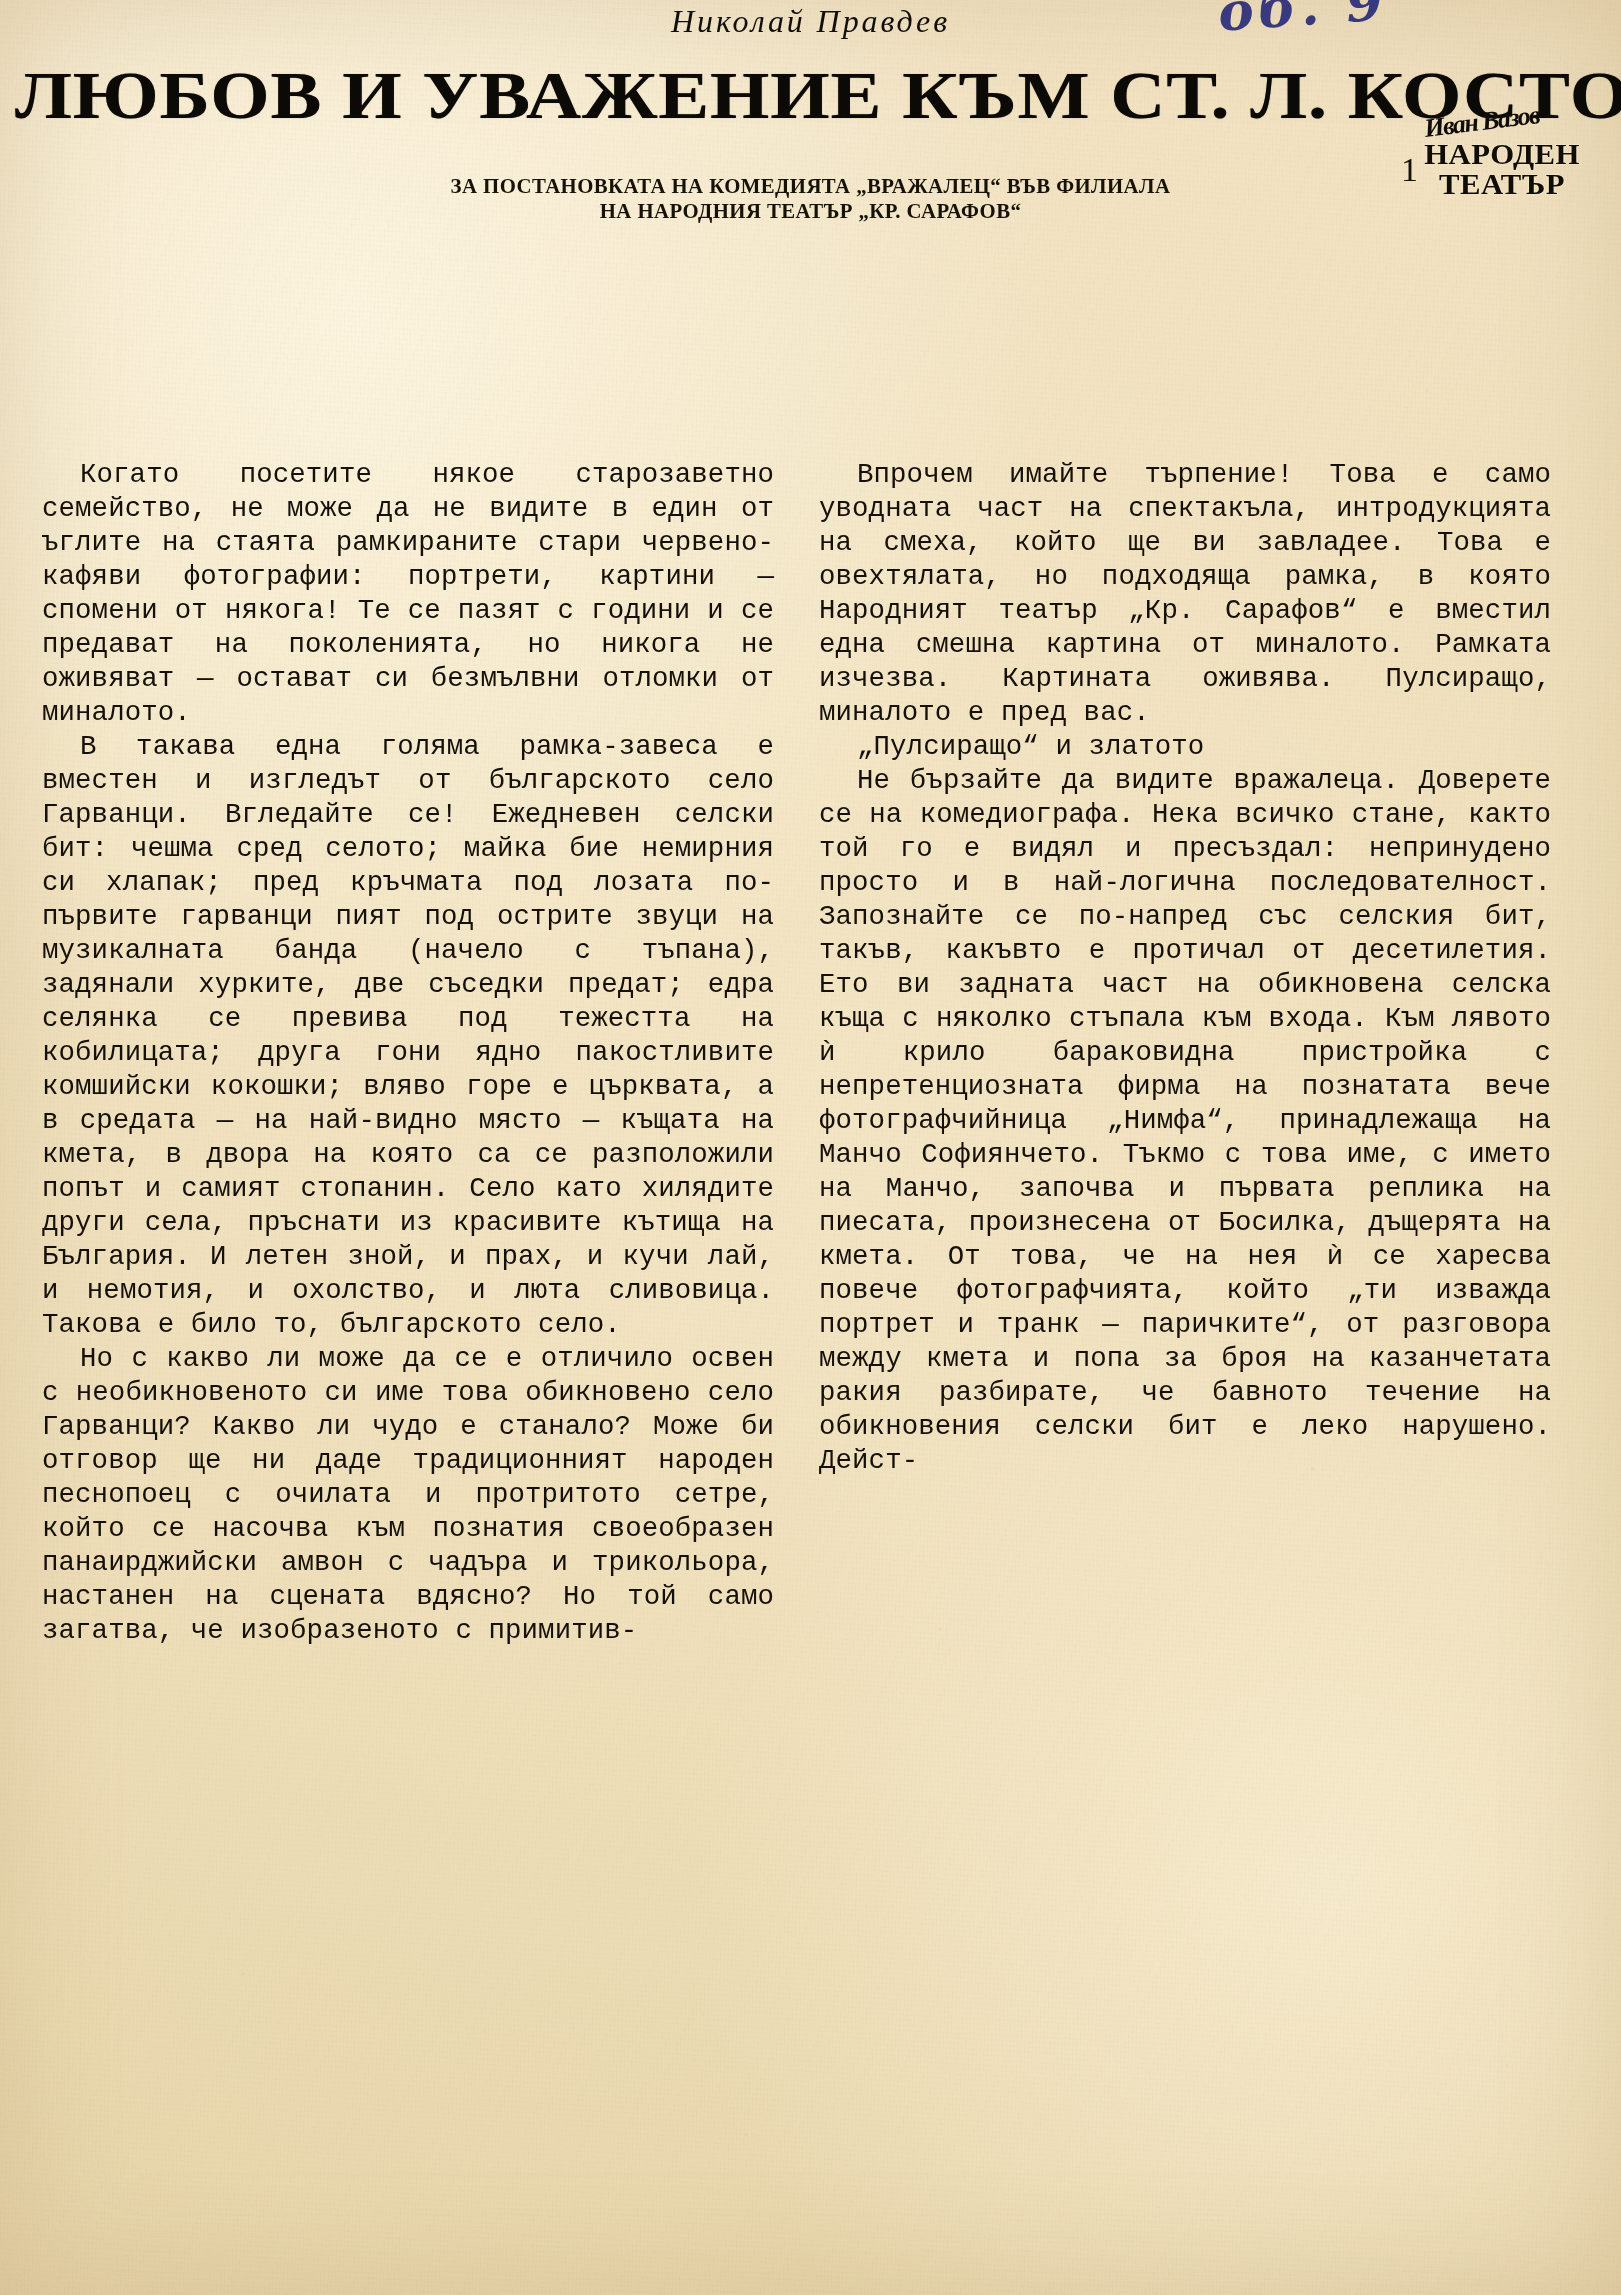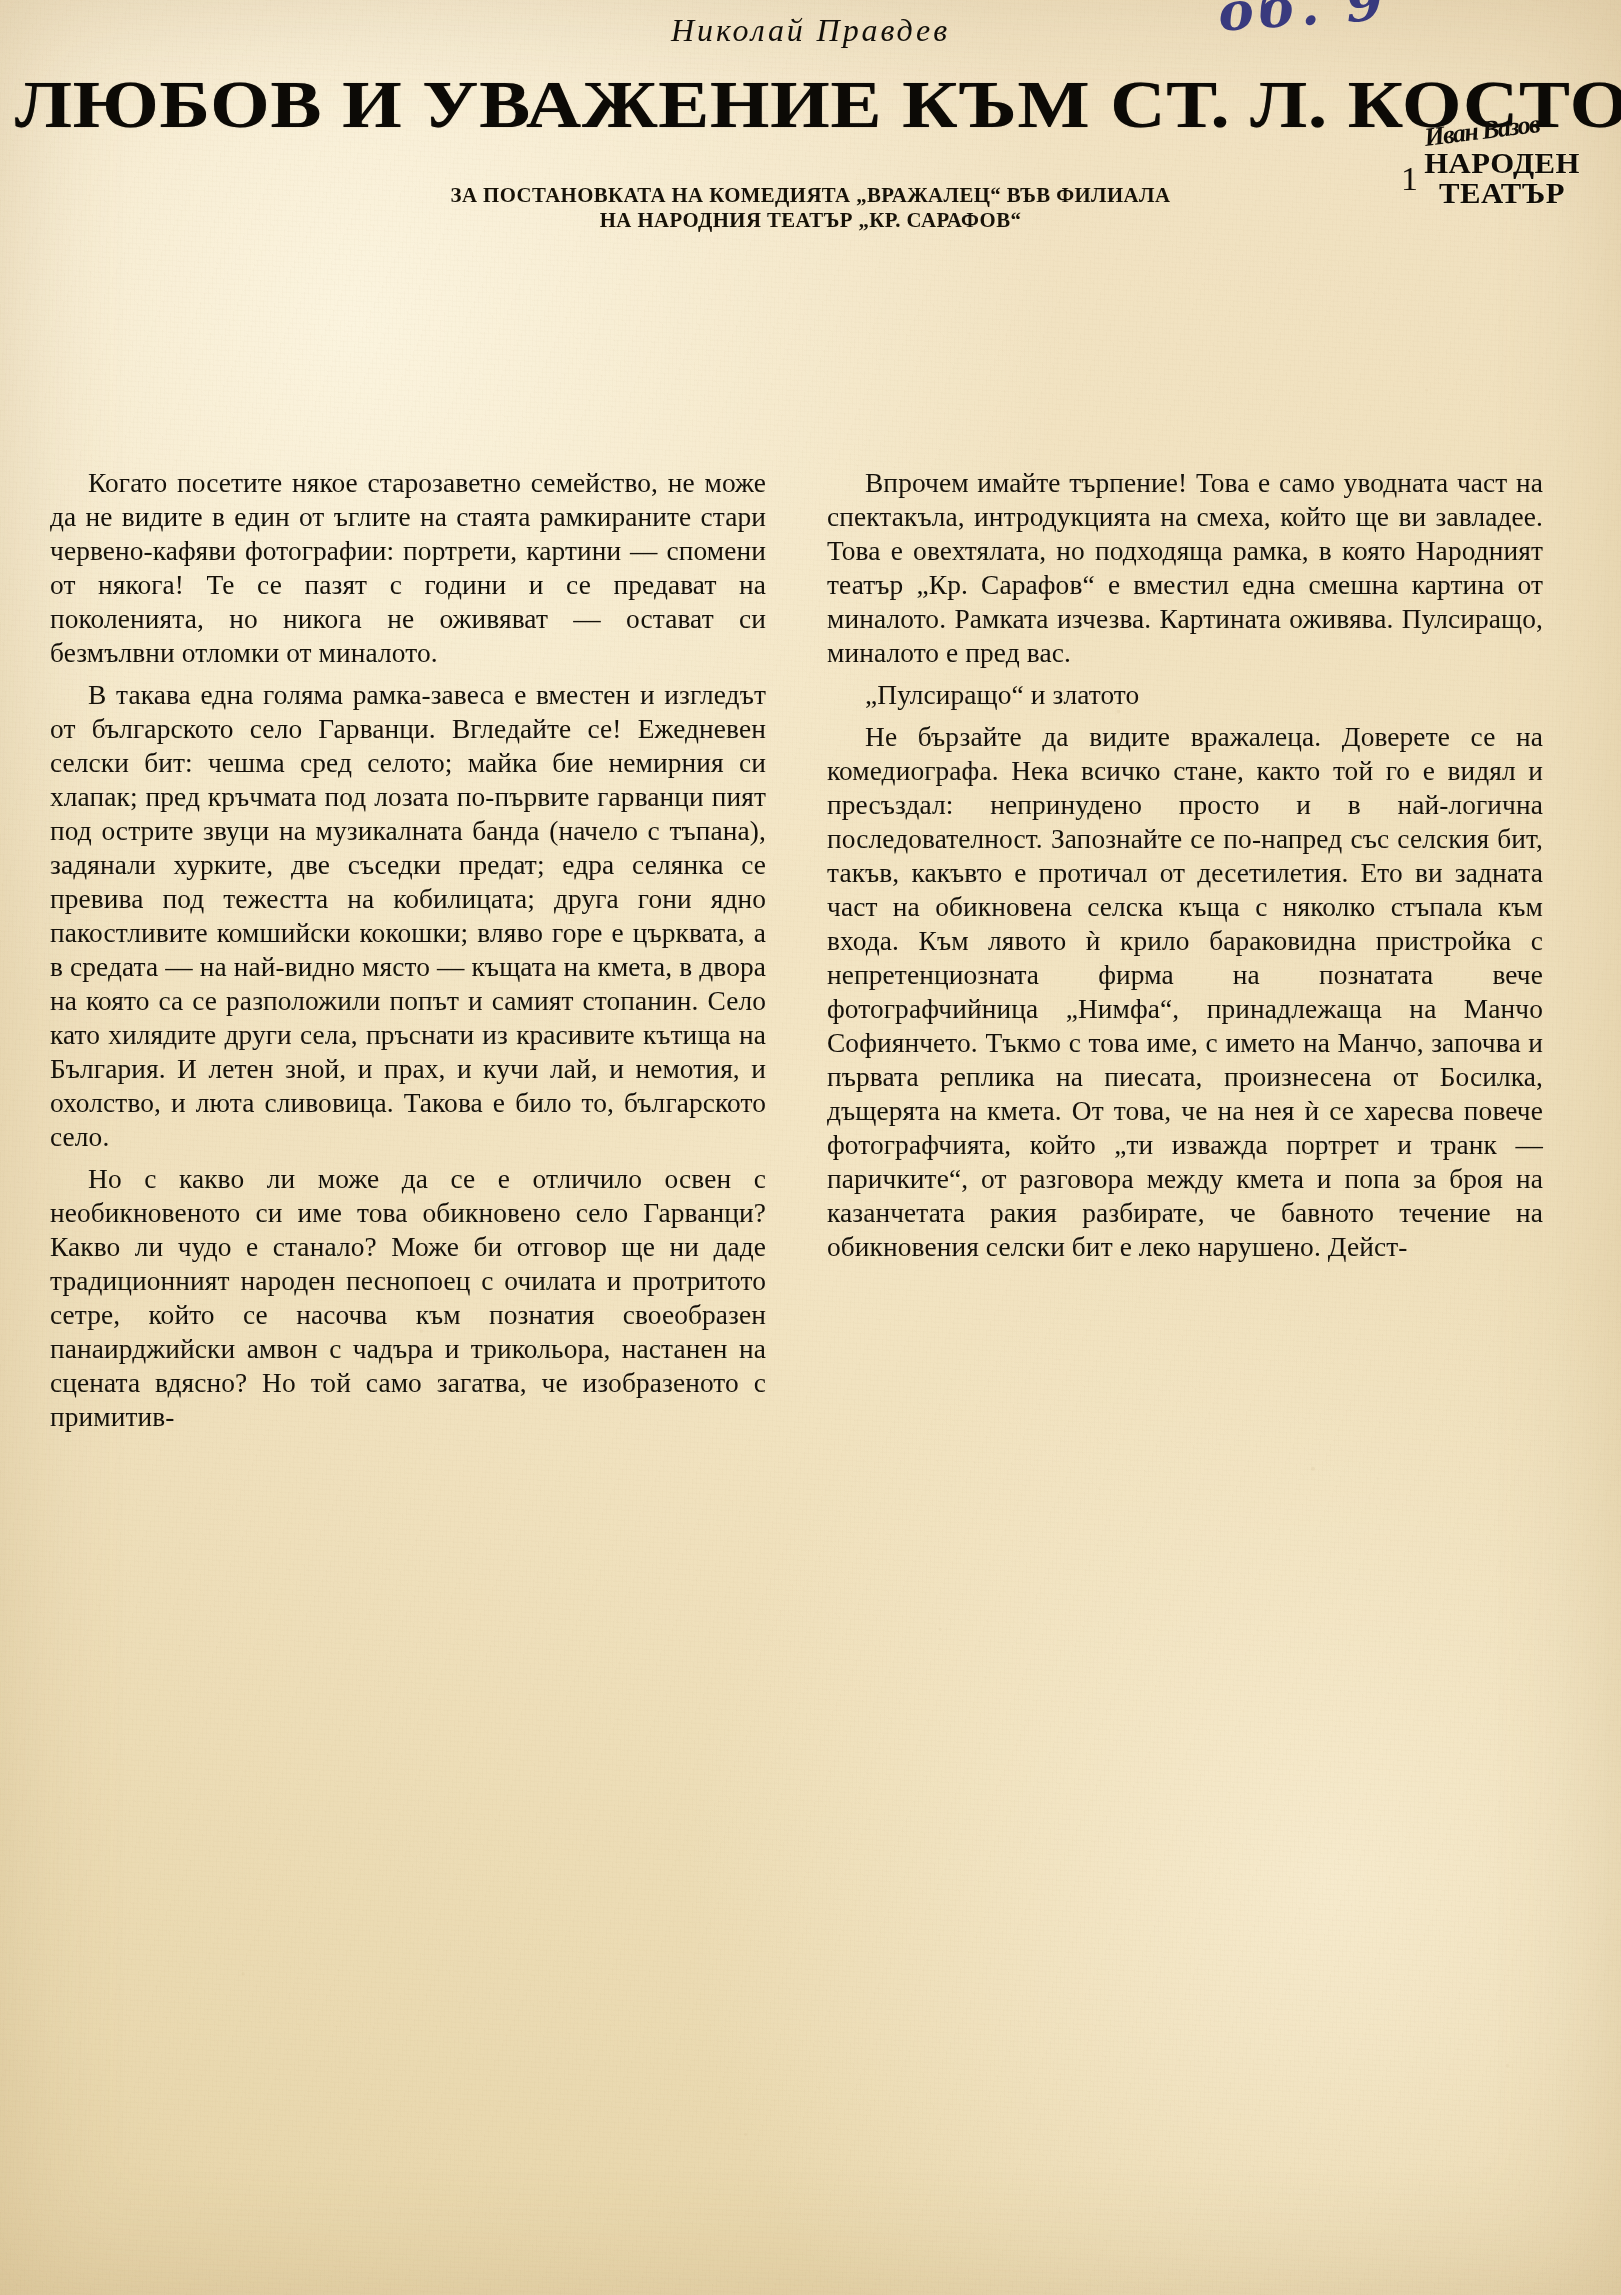--- a/index.html
+++ b/index.html
@@ -58,21 +58,21 @@
   }
 
   .content { position: relative; z-index: 3; }
 
   
   .byline {
     text-align: center;
     font-style: italic;
     font-size: 32px;
     letter-spacing: 2.9px;
-    padding-top: 14px;
+    padding-top: 5px;
     line-height: 1.0;
     color: #120f0a;
   }
 
   .main-title {
     text-align: center;
     font-weight: bold;
     font-size: 67px;
     line-height: 1.0;
     margin-top: 25px;
@@ -100,29 +100,30 @@
     position: absolute;
     top: 458px;
     left: 42px;
     width: 1537px;
     display: flex;
     gap: 45px;
   }
   .column { width: 732px; }
 
   .column p {
-    margin: 8px;
+    margin: 0;
     text-align: justify;
     text-justify: inter-word;
     font-size: 27.4px;
     line-height: 34px;
     text-indent: 38px;
     letter-spacing: 0.1px;
     color: #15110a;
     hyphens: manual;
+    font-family: Liberation Mono, monospace;
   }
   .column p + p { margin-top: 0; }
 
   .section-head {
     text-align: center;
     font-size: 26px;
     letter-spacing: 8px;
     font-weight: normal;
     margin: 45px 0 38px 0;
     text-indent: 0;

